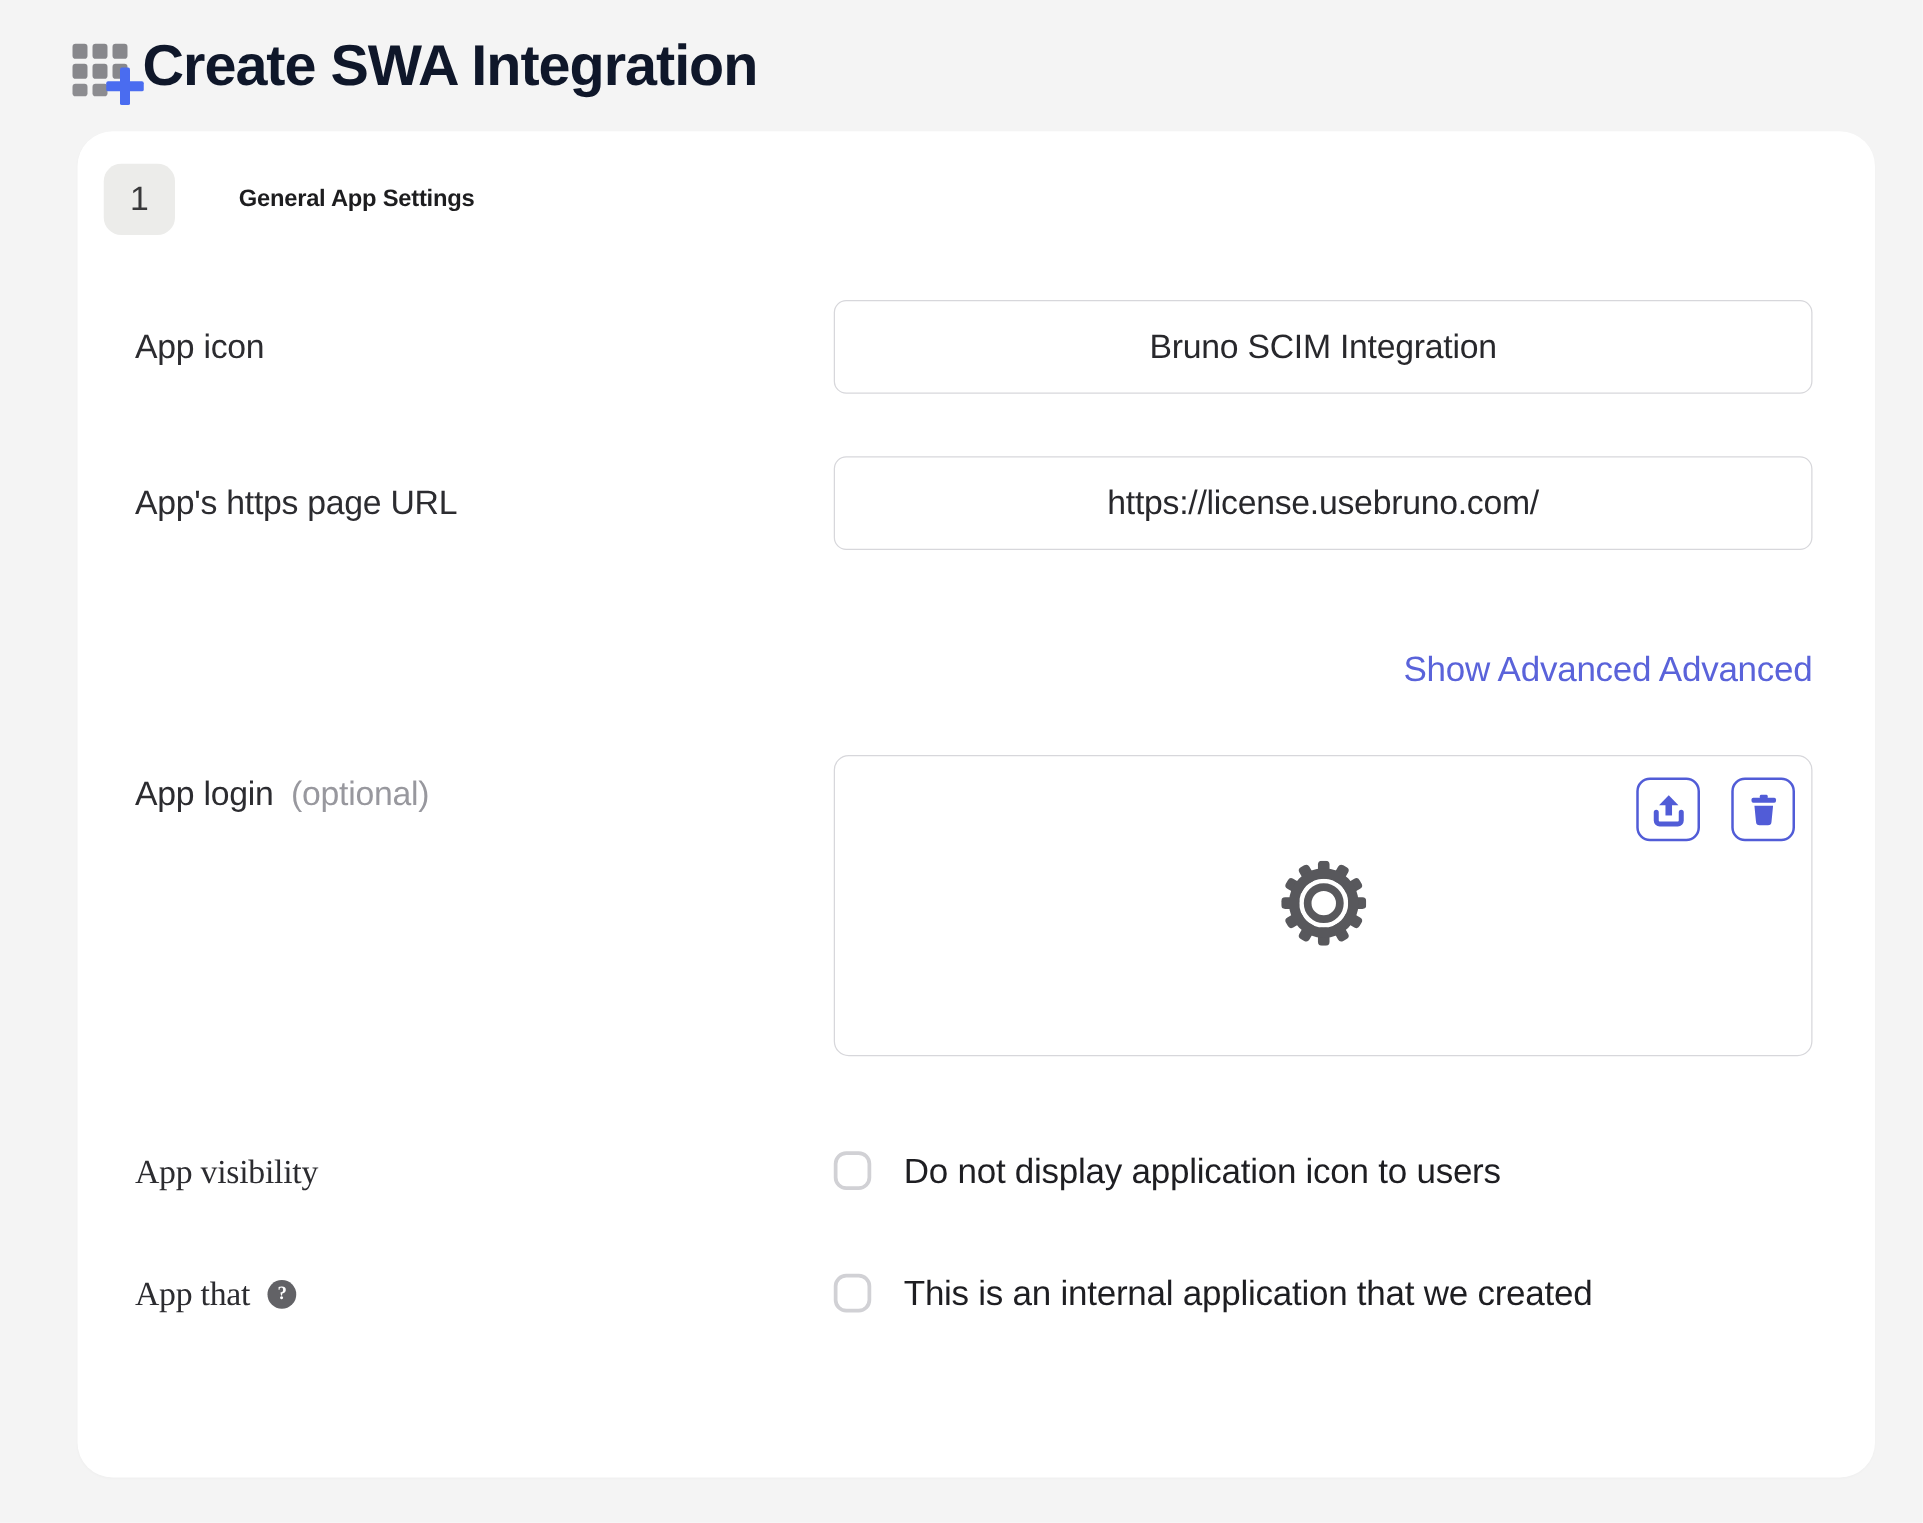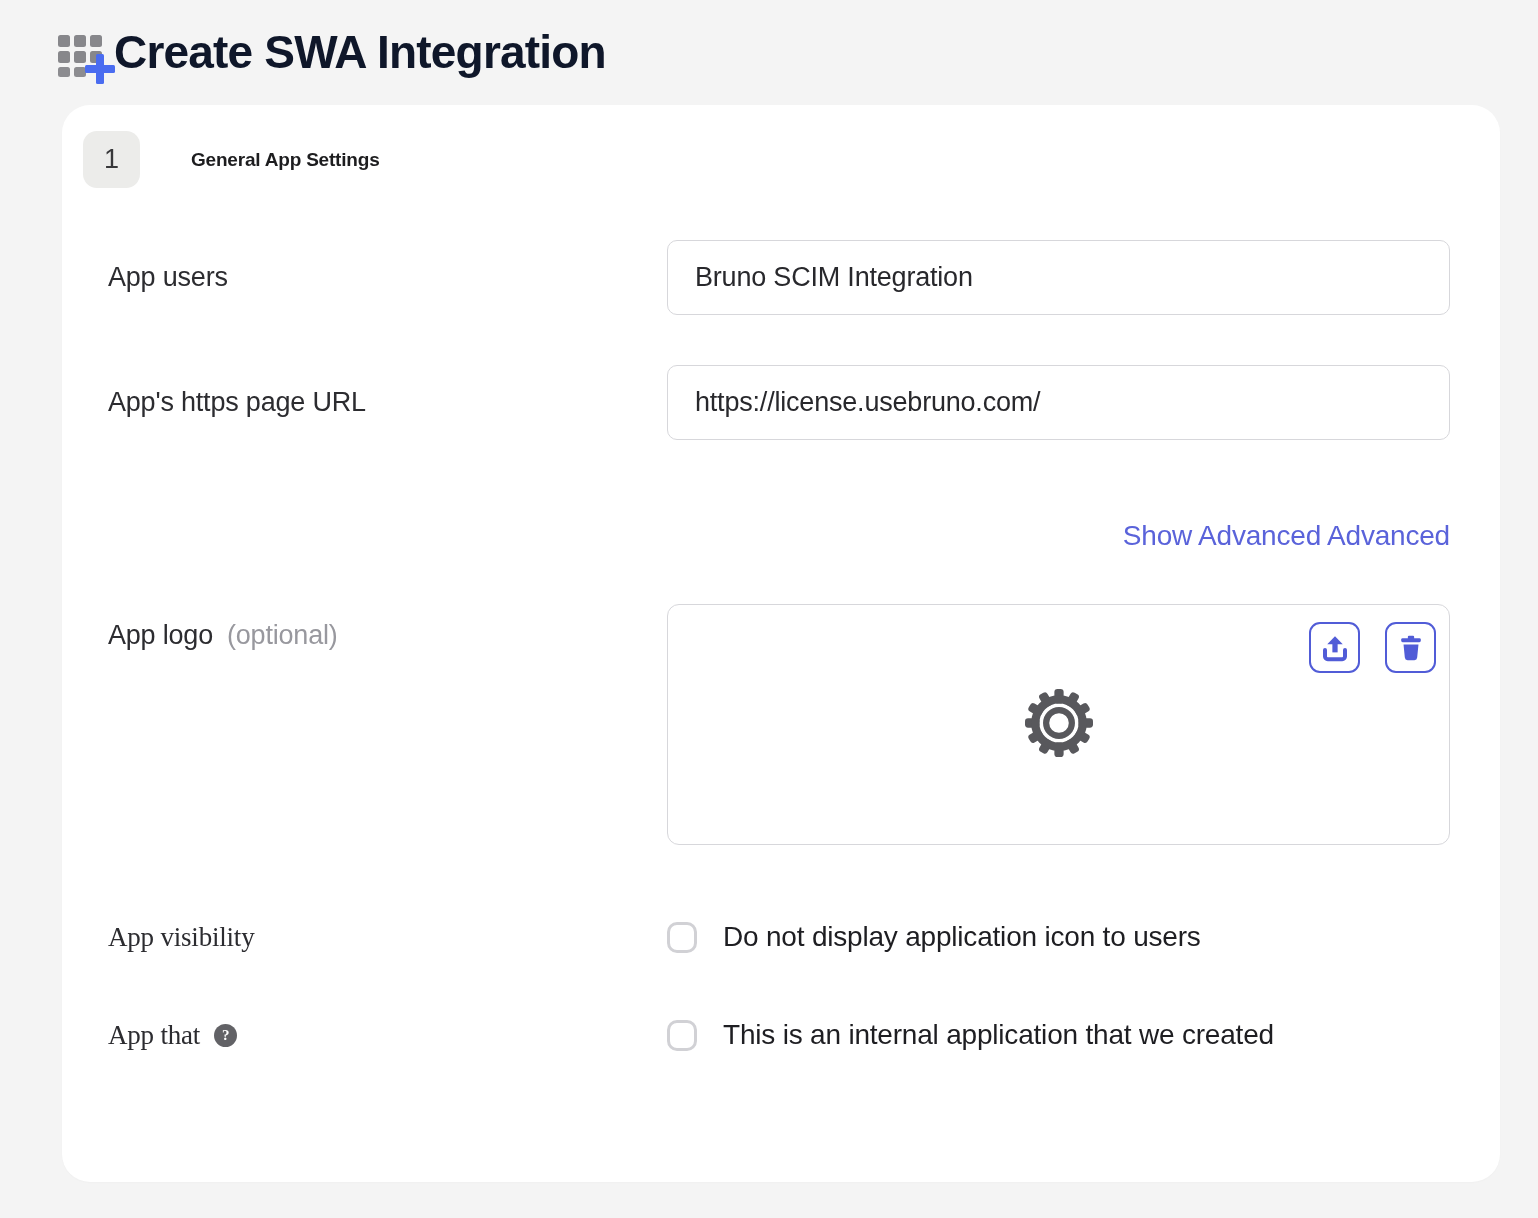--- a/index.html
+++ b/index.html
@@ -87,20 +87,21 @@
   .row-visibility .field-label, .row-apptype .field-label { padding-top: 1px; font-family: Liberation Serif, serif; }
   .optional-hint { color: #98989e; font-weight: 400; }
 
   .text-input {
     width: 100%; height: 75px;
     border: 1.5px solid #d7d7db; border-radius: 10px;
     background: #fff; outline: none;
     font-family: "Liberation Sans", "DejaVu Sans", sans-serif;
     font-size: 27px; color: #28282c; padding: 0 27px;
     letter-spacing: -0.2px;
+    text-align: center;
   }
 
   .advanced-row {
     display: flex; justify-content: flex-end;
     margin-top: 80px;
   }
   .advanced-link {
     font-size: 28px; color: #5a63da; text-decoration: none; cursor: pointer;
     letter-spacing: -0.2px;
   }
@@ -118,21 +119,21 @@
     border: 2px solid #515cd7; border-radius: 11px;
     display: flex; align-items: center; justify-content: center;
     cursor: pointer; padding: 0;
   }
   .icon-button svg { display: block; }
   .logo-placeholder {
     position: absolute; left: 50%; top: 50%; transform: translate(-50%, -50%);
   }
 
   
-  .checkbox-group { display: flex; align-items: center; gap: 26px; }
+  .checkbox-group { display: flex; gap: 26px; }
   .checkbox {
     width: 30px; height: 31px; flex: 0 0 auto;
     border: 3px solid #d1d1d5; border-radius: 10px; background: #fff;
     cursor: pointer;
   }
   .checkbox-label {
     font-size: 28px; color: #1e1e22; letter-spacing: -0.2px;
   }
 
   .help-icon {
@@ -167,36 +168,36 @@
 
   <section class="card">
 
     <div class="step-row">
       <span class="step-badge">1</span>
       <h2 class="step-heading">General App Settings</h2>
     </div>
 
 
     <div class="form-row row-appname">
-      <label class="field-label">App users</label>
+      <label class="field-label">App icon</label>
       <input class="text-input" type="text" value="Bruno SCIM Integration" style="">
     </div>
 
     <div class="form-row row-loginurl">
       <label class="field-label">App's https page URL</label>
       <input class="text-input" type="text" value="https://license.usebruno.com/" style="">
     </div>
 
     <div class="advanced-row">
       <a class="advanced-link" href="#">Show Advanced Advanced</a>
     </div>
 
     <div class="form-row row-logo">
       <label class="field-label">
-        <span>App logo</span>
+        <span>App login</span>
         <span class="optional-hint">(optional)</span>
       </label>
       <div class="logo-box">
         <div class="logo-actions">
           <button class="icon-button" title="">
             <svg width="30" height="30" viewBox="0 0 24 24">
               <polygon points="12,2.5 5.8,9 18.2,9" fill="#515cd7"></polygon>
               <rect x="9.9" y="7" width="4.2" height="8.5" fill="#515cd7"></rect>
               <path d="M4 13.5 v5.2 a2.2 2.2 0 0 0 2.2 2.2 h11.6 a2.2 2.2 0 0 0 2.2 -2.2 v-5.2" fill="none" stroke="#515cd7" stroke-width="3.2" stroke-linecap="round"></path>
             </svg>

